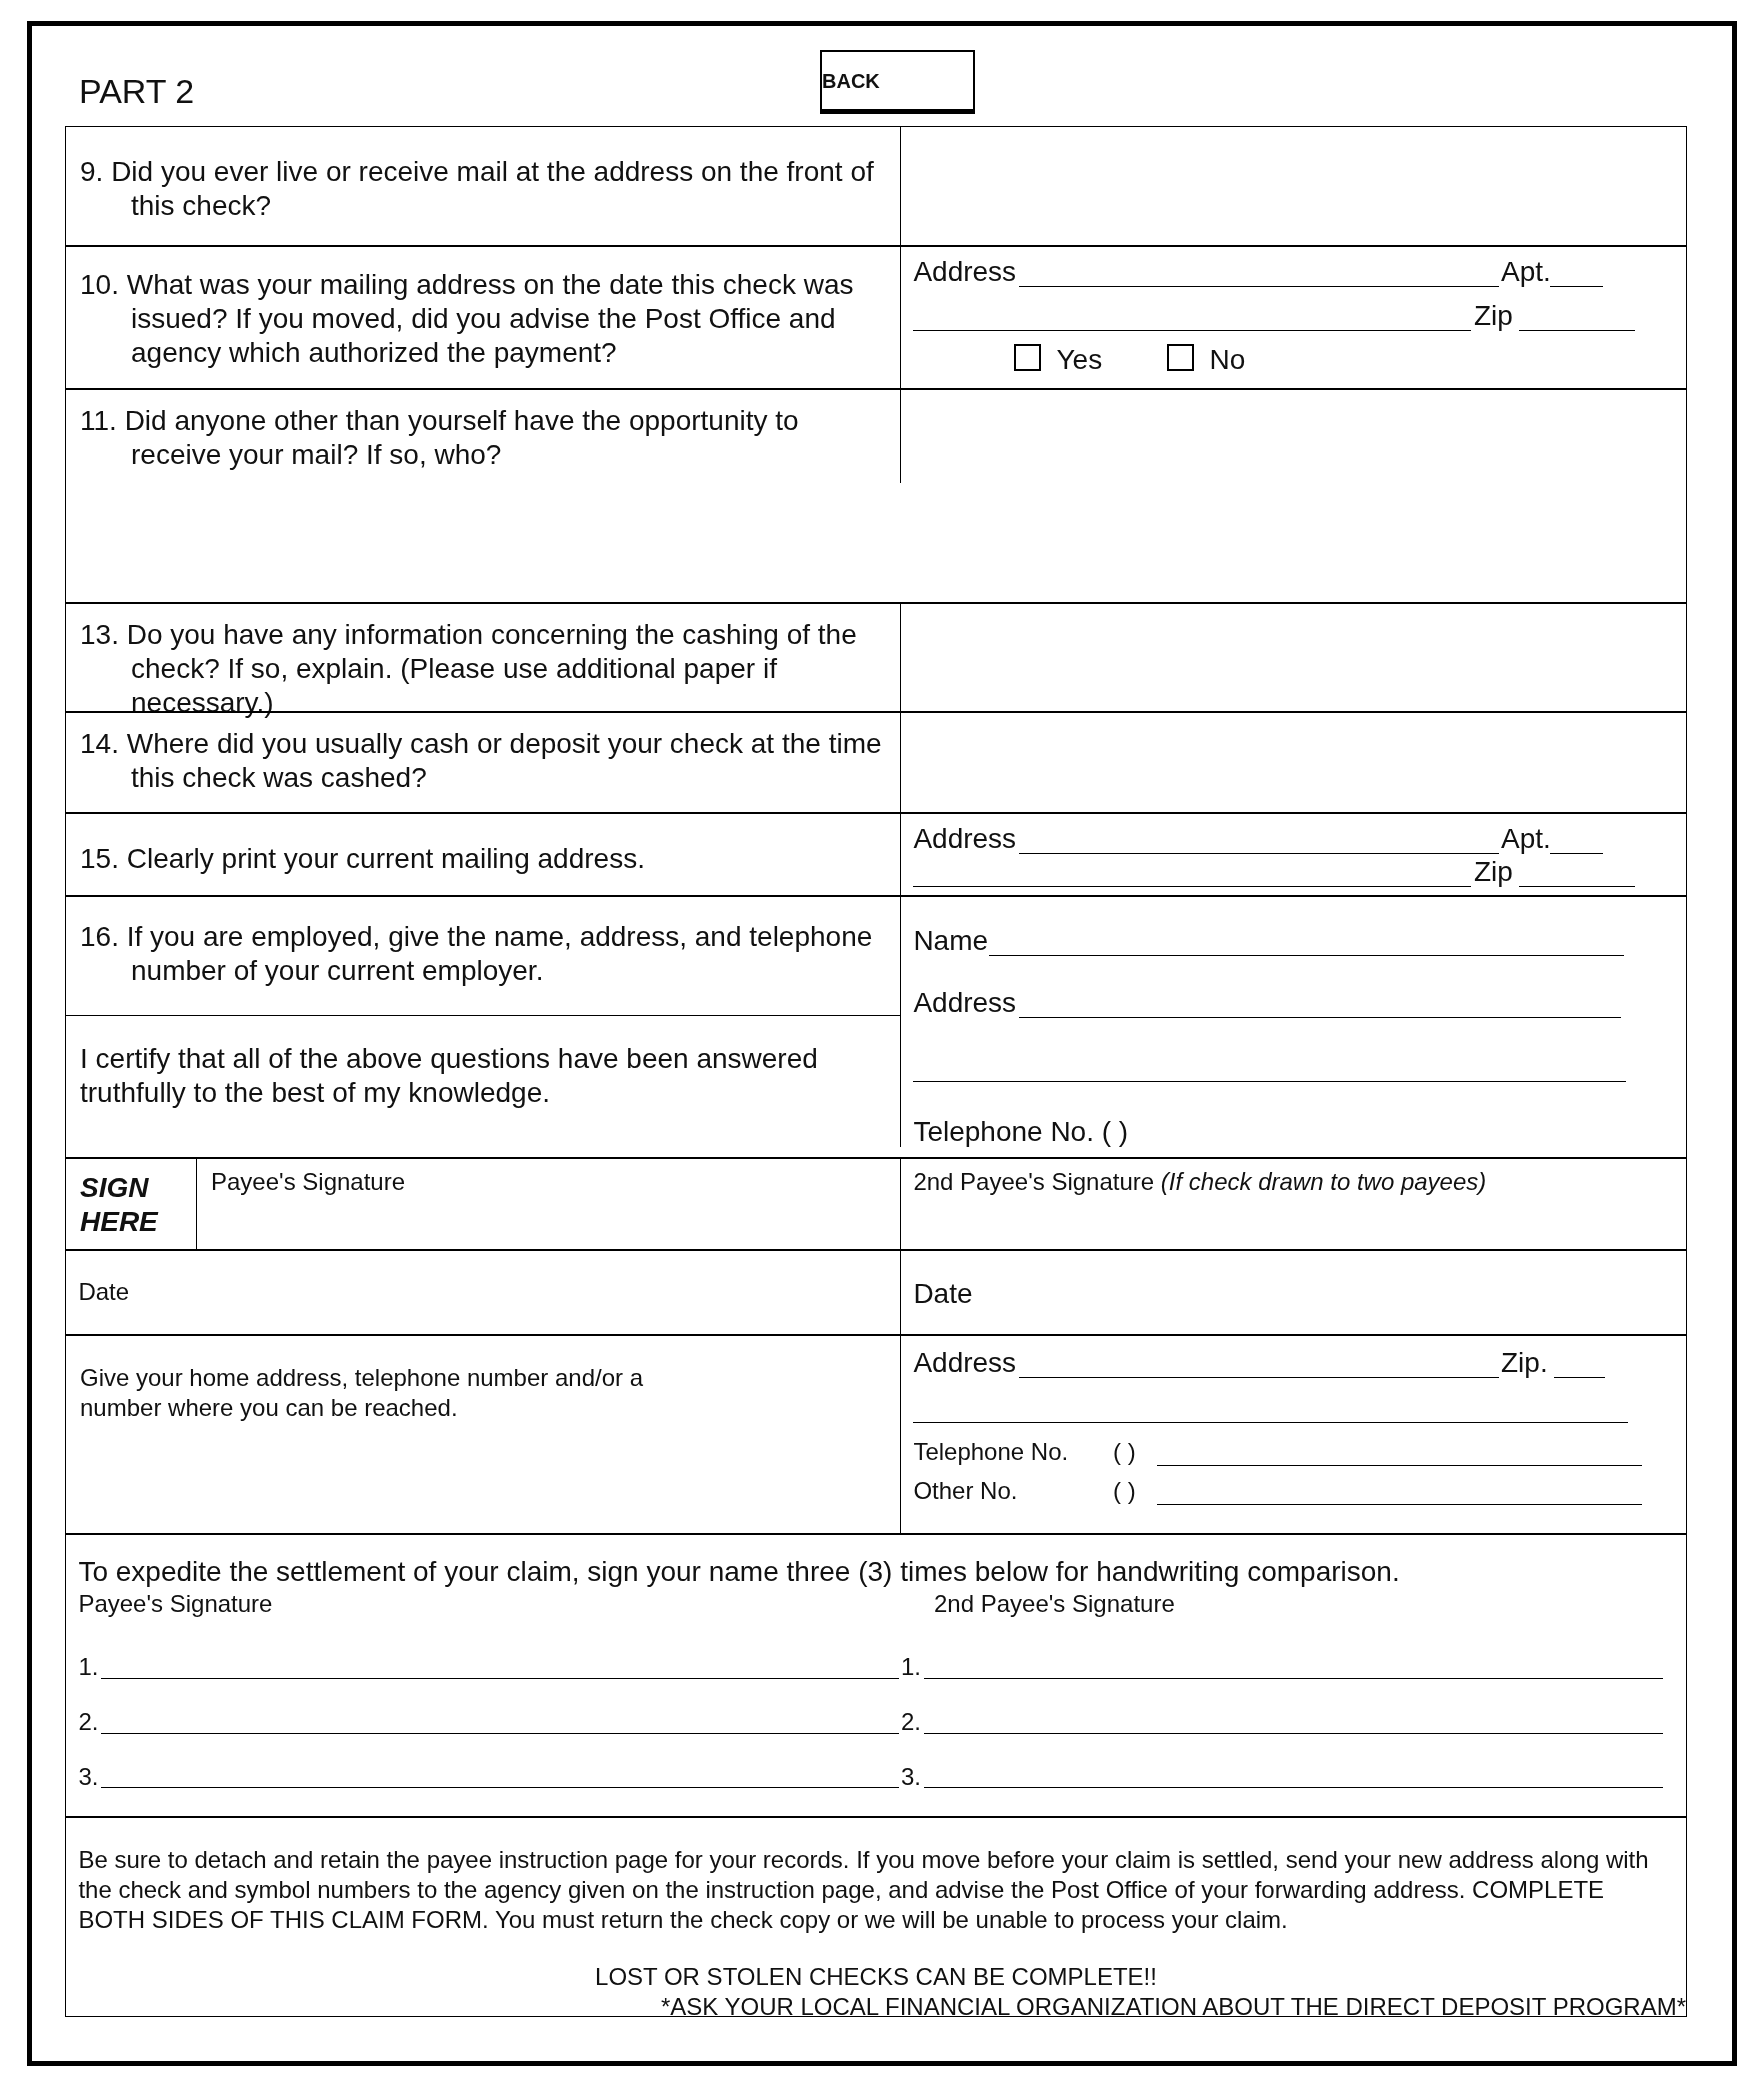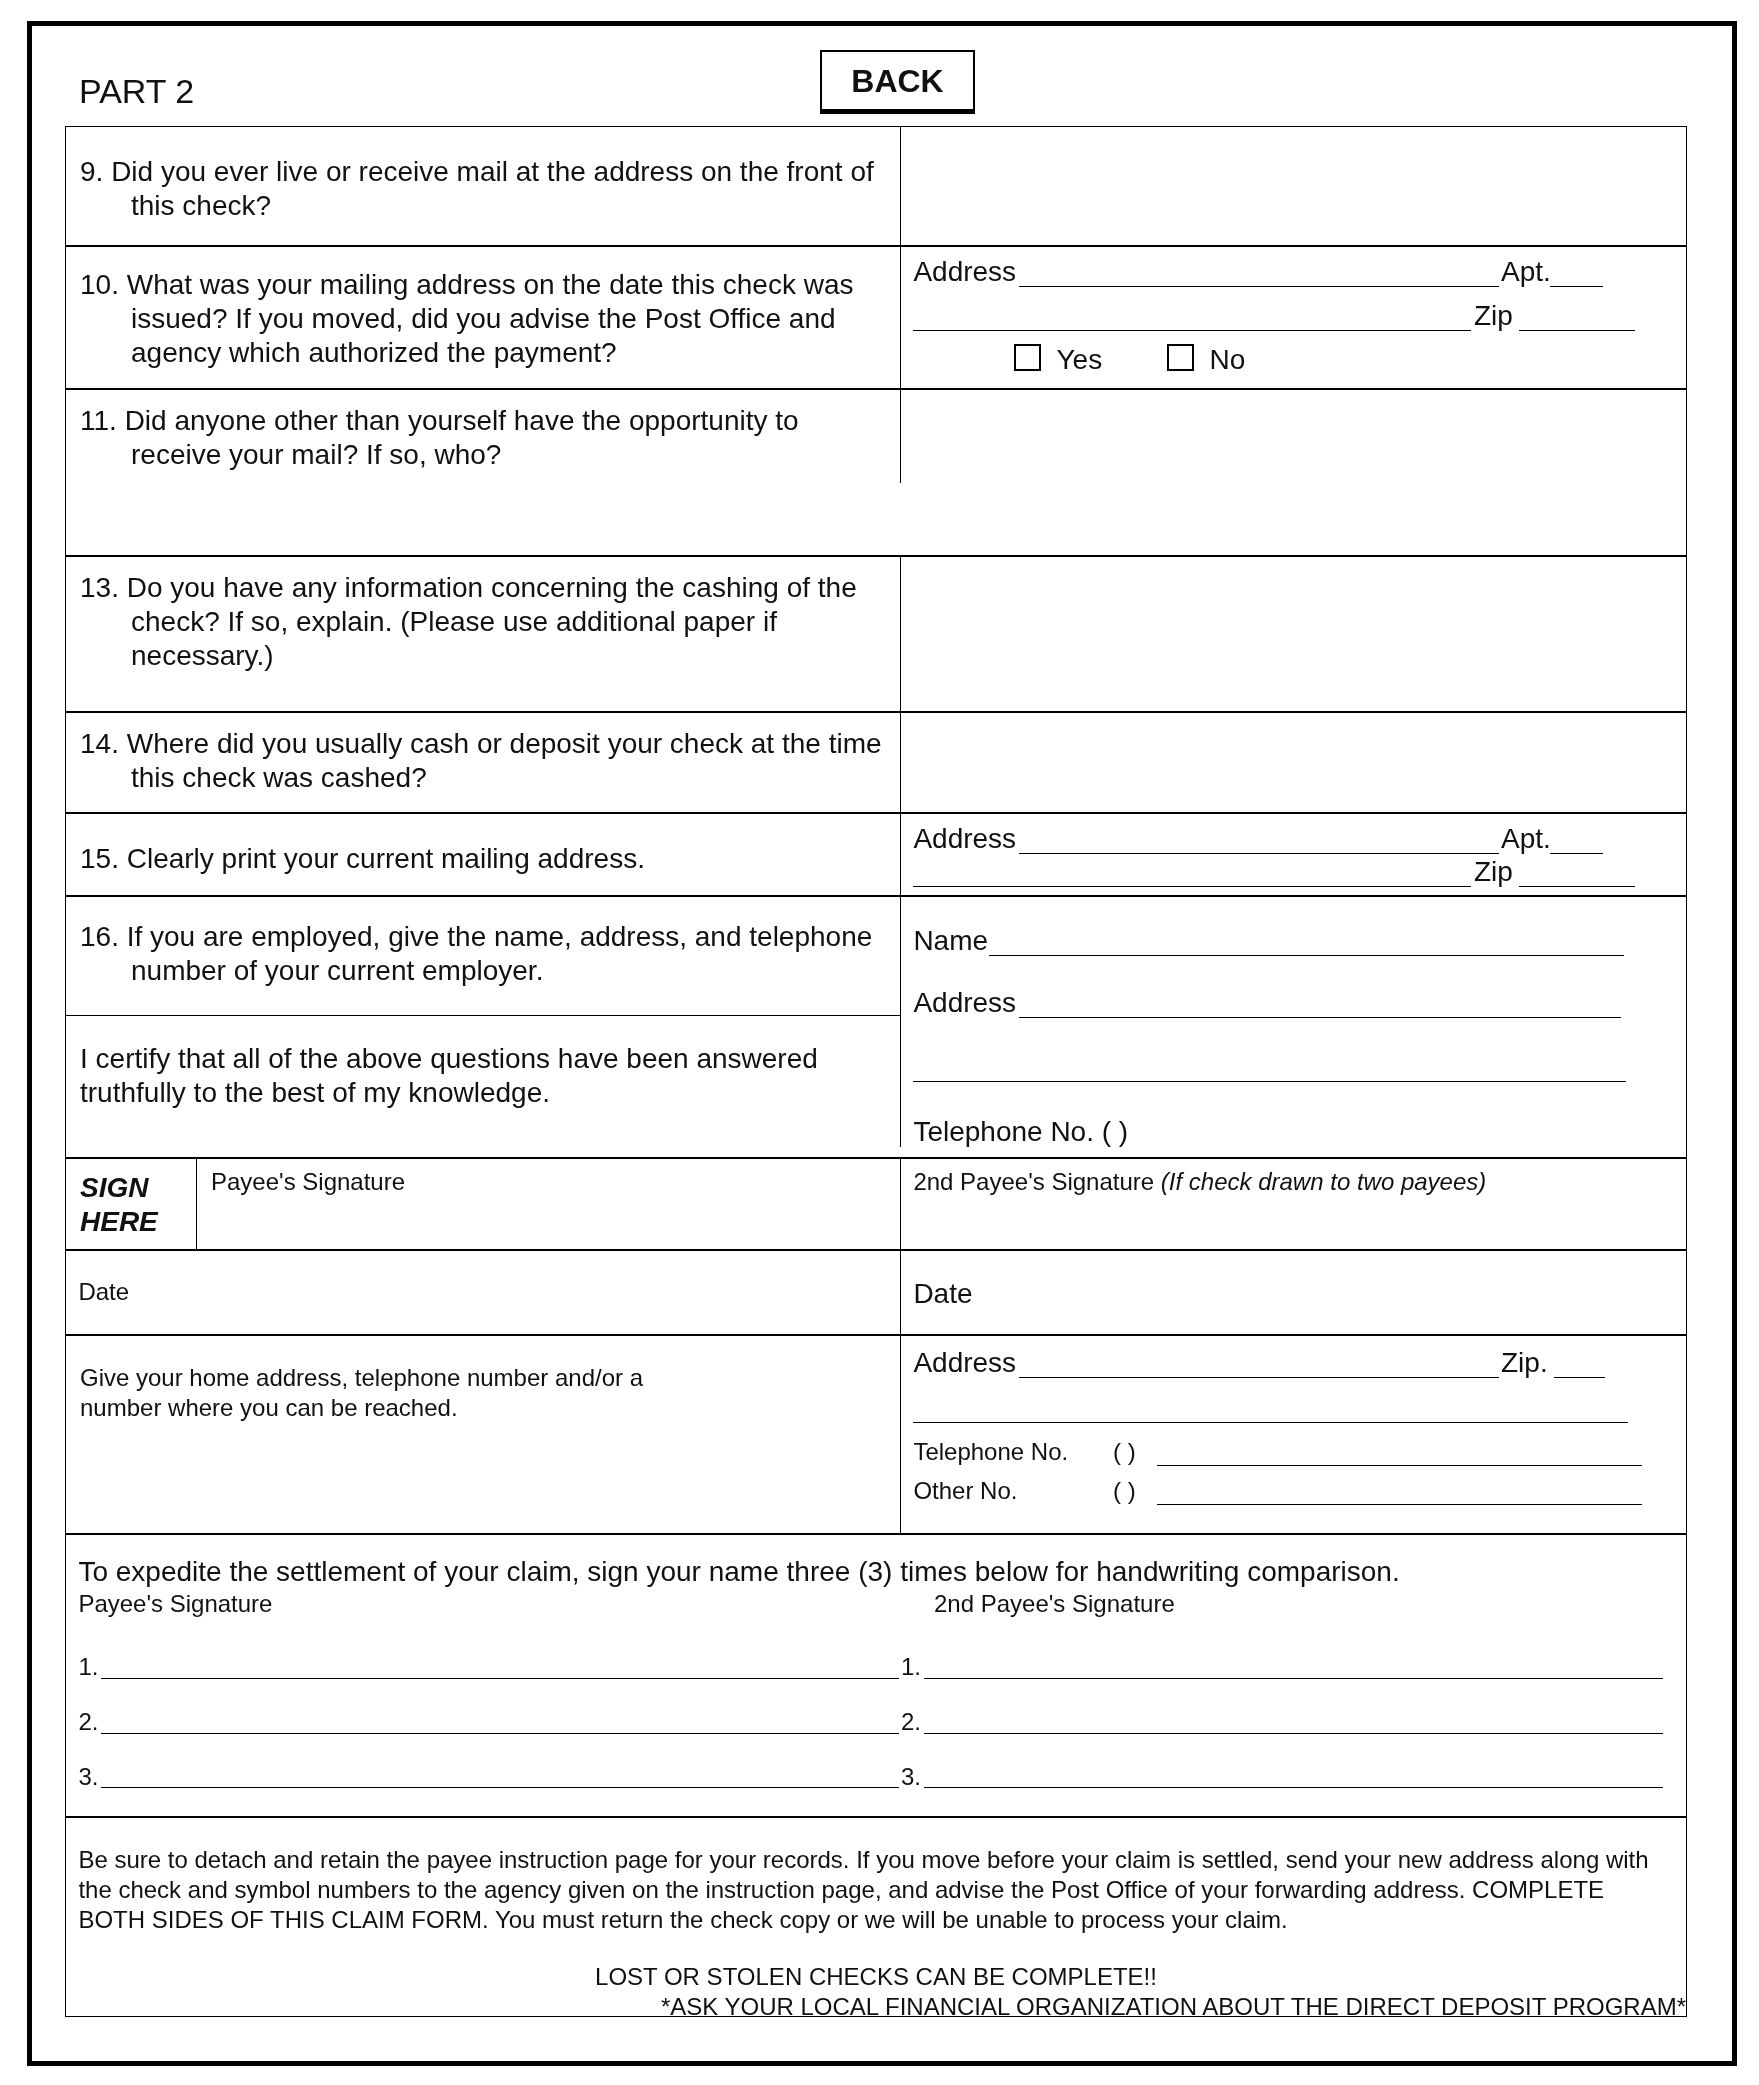--- a/index.html
+++ b/index.html
@@ -1,19 +1,19 @@
 <!DOCTYPE html>
 <html style="font-size:14px"><head>
 <meta charset="utf-8">
 <style>
 *{box-sizing:border-box;margin:0;padding:0}
 body{width:1759px;height:2086px;background:#fff;font-family:"Liberation Sans",sans-serif;color:#111;position:relative;overflow:hidden}
 .frame{position:absolute;left:26.5px;top:21px;width:1710px;height:2045px;border:5.3px solid #000}
 .part{position:absolute;left:79px;top:72px;font-size:34px}
-.back{position:absolute;left:820px;top:50px;width:155px;height:64px;border:2.6px solid #000;border-bottom-width:5.3px;font-weight:bold;font-size:32px;text-align:center;line-height:58px}
+.back{position:absolute;left:820px;top:50px;width:155px;height:64px;border:2.6px solid #000;border-bottom-width:5.3px;font-weight:bold;font-size:20px;line-height:58px}
 .tbl{position:absolute;left:65px;top:126px;width:1622px;height:1891px;border:1.8px solid #000}
 .row{position:absolute;left:0;width:100%;border-top:2.6px solid #000}
 .lcell{position:absolute;left:0;top:0;width:835px;height:100%;border-right:1.8px solid #000}
 .rcell{position:absolute;left:835px;top:0;right:0;height:100%}
 .q{position:absolute;left:14px;font-size:28px;line-height:34px;padding-left:51px;text-indent:-51px;width:812px}
 .lbl{position:absolute;font-size:28px;white-space:nowrap}
 .line{position:absolute;border-bottom:1.8px solid #000;height:0}
 .small{font-size:24px}
 .chk{display:inline-block;width:26.5px;height:26.5px;border:2.6px solid #000;vertical-align:-1.8px;margin-right:16px}
 </style>
@@ -46,21 +46,21 @@
    <span class="lbl" style="left:113px;top:97px"><span class="chk"></span><span>Yes</span></span>
    <span class="lbl" style="left:266px;top:97px"><span class="chk"></span><span>No</span></span>
   </div>
  </div>
  <div class="row" style="top:261px;height:95px">
   <div class="lcell">
         <div class="q" style="top:14px">11. Did anyone other than yourself have the opportunity to receive your mail? If so, who?</div>
       </div>
   <div class="rcell"></div>
  </div>
- <div class="row" style="top:428px;height:166px">
+ <div class="row" style="top:475px;height:166px">
   <div class="lcell">
         <div class="q" style="top:14px">13. Do you have any information concerning the cashing of the check? If so, explain. (Please use additional paper if necessary.)</div>
       </div>
   <div class="rcell"></div>
  </div>
  <div class="row" style="top:584px;height:101px">
   <div class="lcell">
         <div class="q" style="top:14px">14. Where did you usually cash or deposit your check at the time this check was cashed?</div>
       </div>
   <div class="rcell"></div>

